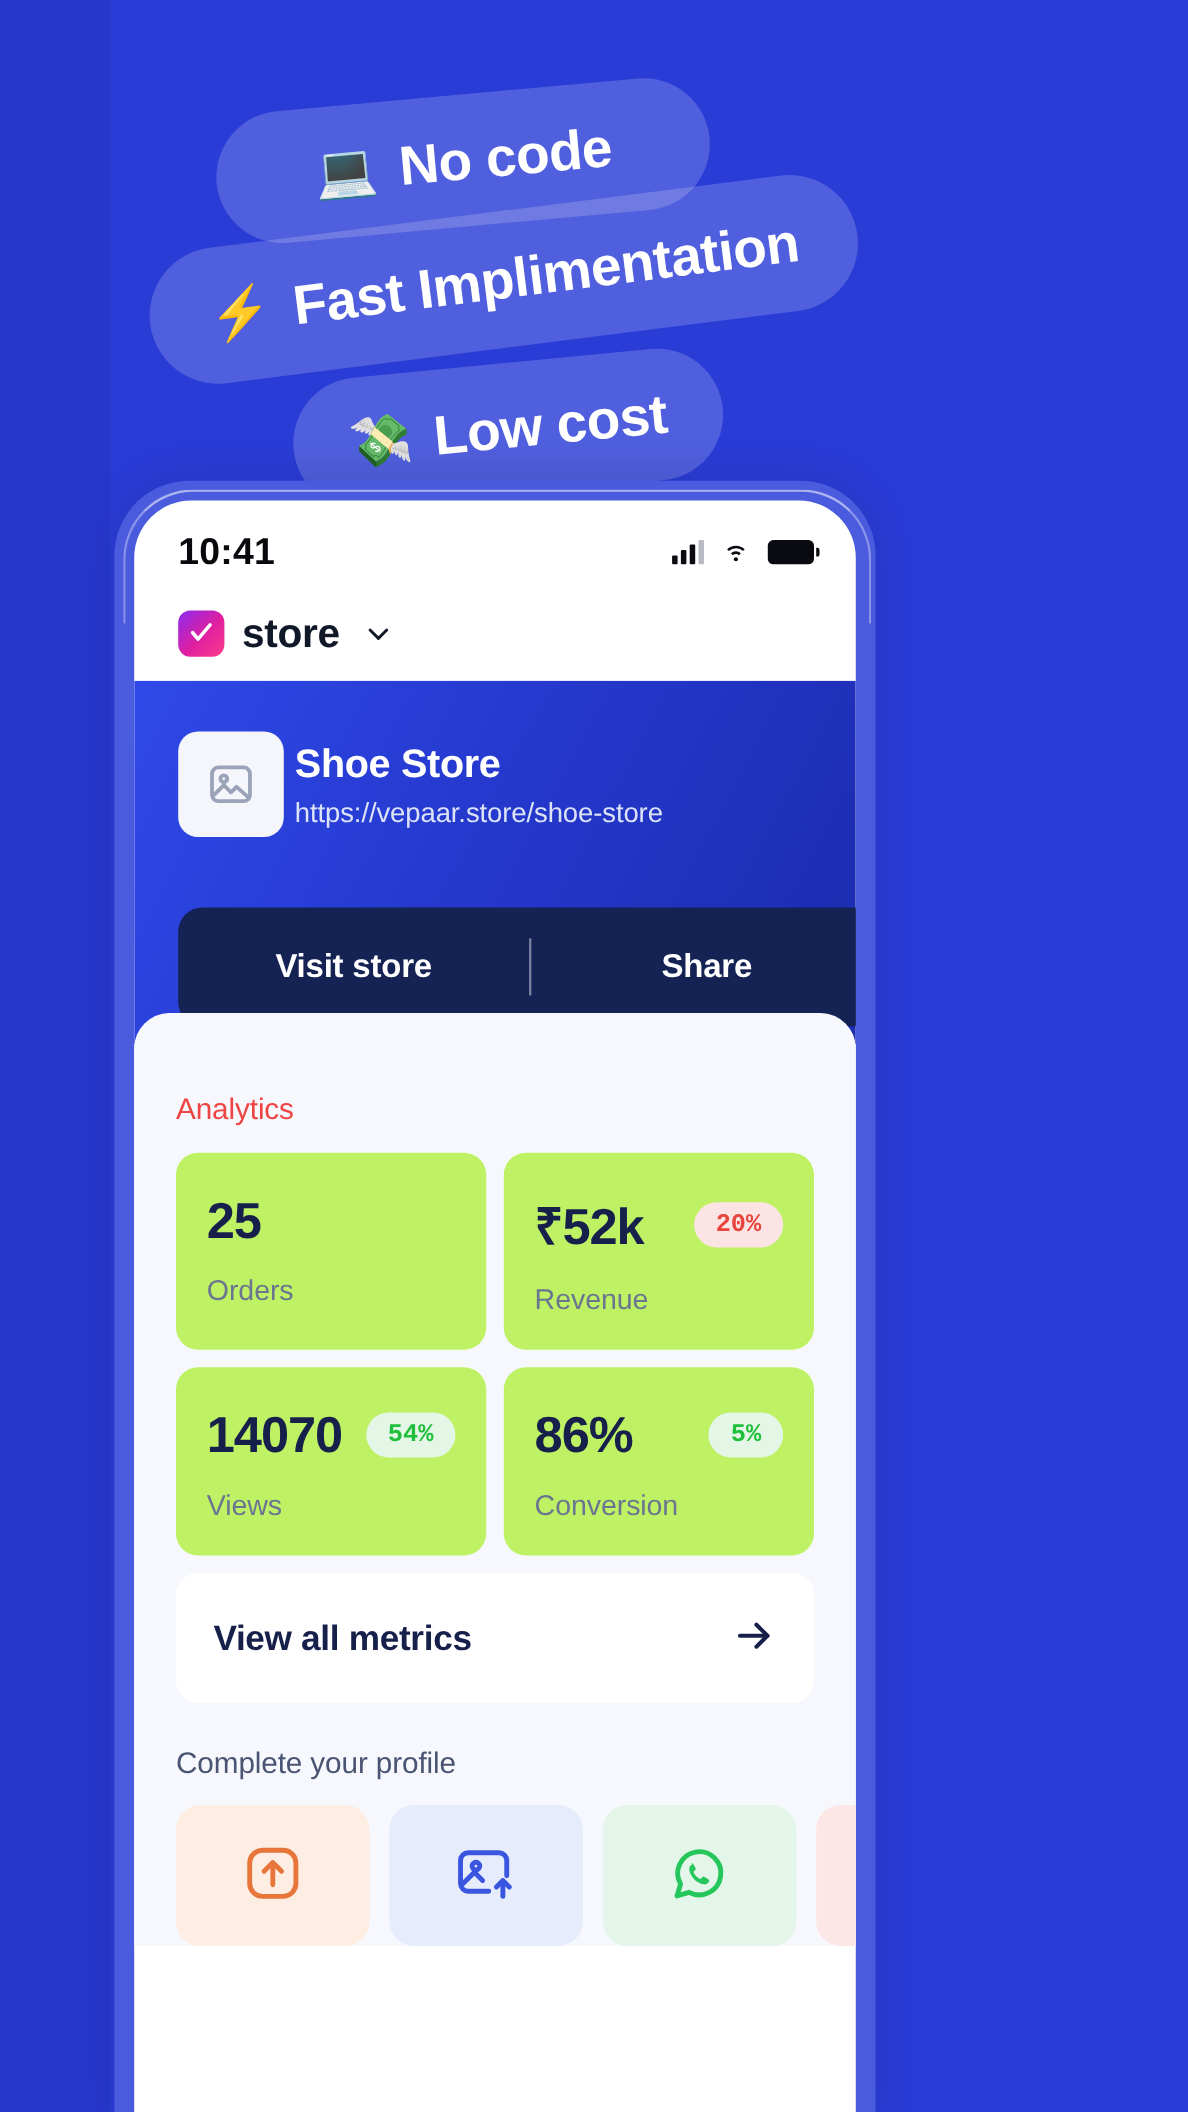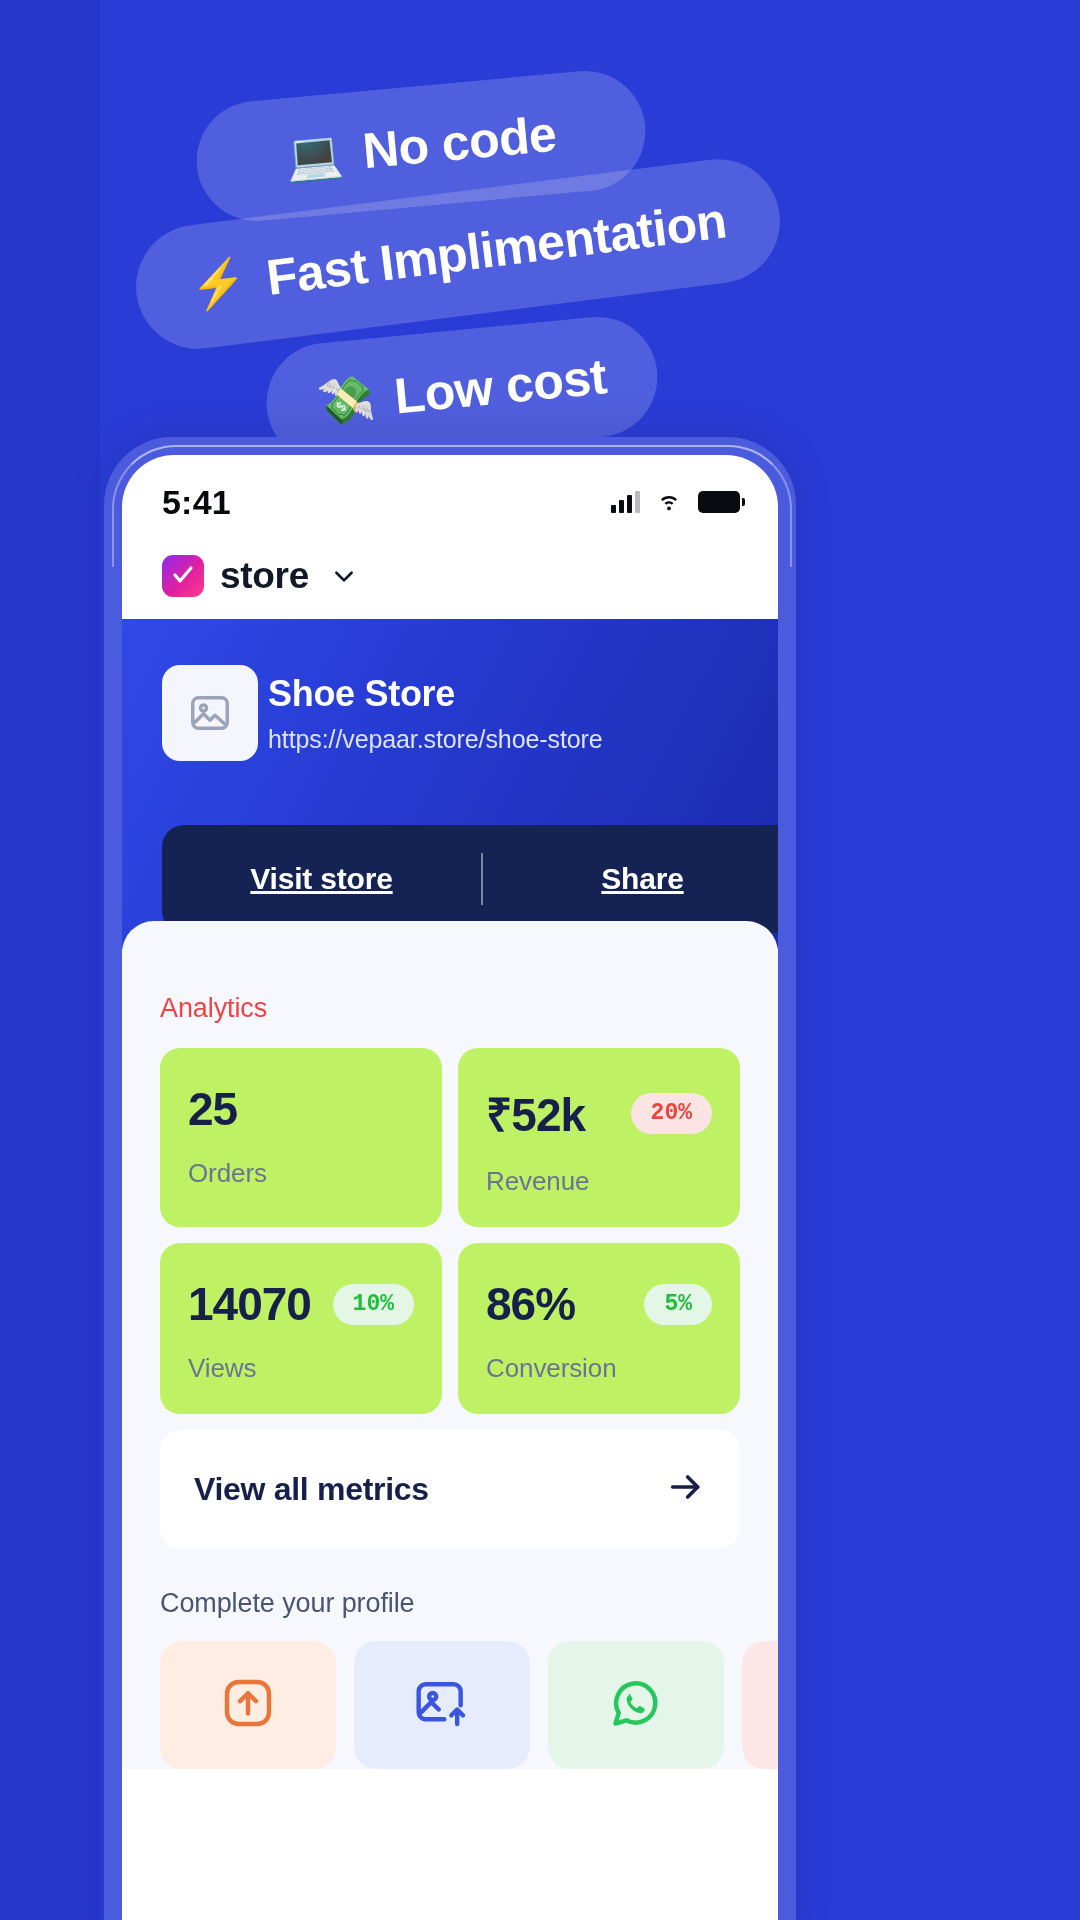--- a/index.html
+++ b/index.html
@@ -127,21 +127,21 @@
   .hero-url{ font-size:25px; color:#DCE2F7; margin-top:10px; letter-spacing:-.1px; }
 
   
   .actionbar{
     position:absolute; left:40px; right:-24px; top:206px;
     height:108px; background:#152254; border-radius:22px;
     display:flex; align-items:center;
   }
   .actionbar .act{
     flex:1; text-align:center; color:#ffffff;
-    font-size:30px; font-weight:700; letter-spacing:-.2px;text-decoration:underline;
+    font-size:30px; font-weight:700; letter-spacing:-.2px;
   }
   .actionbar .sep{ width:2px; height:52px; background:rgba(255,255,255,.45); }
 
   
   .sheet{
     position:relative;
     margin-top:-28px;
     background:#F6F8FD;
     border-radius:32px 32px 0 0;
     padding:72px 38px 0 38px;
@@ -206,21 +206,21 @@
 
 <div class="pill" id="pill-low">
   <span class="emo">💸</span>
   <span class="txt">Low cost</span>
 </div>
 
 <div class="phone">
   <div class="screen">
 
     <div class="statusbar">
-      <div class="sb-time">5:41</div>
+      <div class="sb-time">10:41</div>
       <div class="sb-right">
         <span class="sig">
             <i></i>
             <i></i>
             <i></i>
             <i></i>
           </span>
         <span>
           <svg viewBox="0 0 24 24" width="30" height="24" fill="#0a0b10">
             <path d="M12 18.5a1.9 1.9 0 1 0 0 3.8 1.9 1.9 0 0 0 0-3.8z"></path>
@@ -285,21 +285,21 @@
           <div class="mcard-top">
             <span class="mval">₹52k</span>
             <span class="badge red">20%</span>
           </div>
           <div class="mlabel">Revenue</div>
         </div>
 
         <div class="mcard">
           <div class="mcard-top">
             <span class="mval">14070</span>
-            <span class="badge green">10%</span>
+            <span class="badge green">54%</span>
           </div>
           <div class="mlabel">Views</div>
         </div>
 
         <div class="mcard">
           <div class="mcard-top">
             <span class="mval">86%</span>
             <span class="badge green">5%</span>
           </div>
           <div class="mlabel">Conversion</div>

